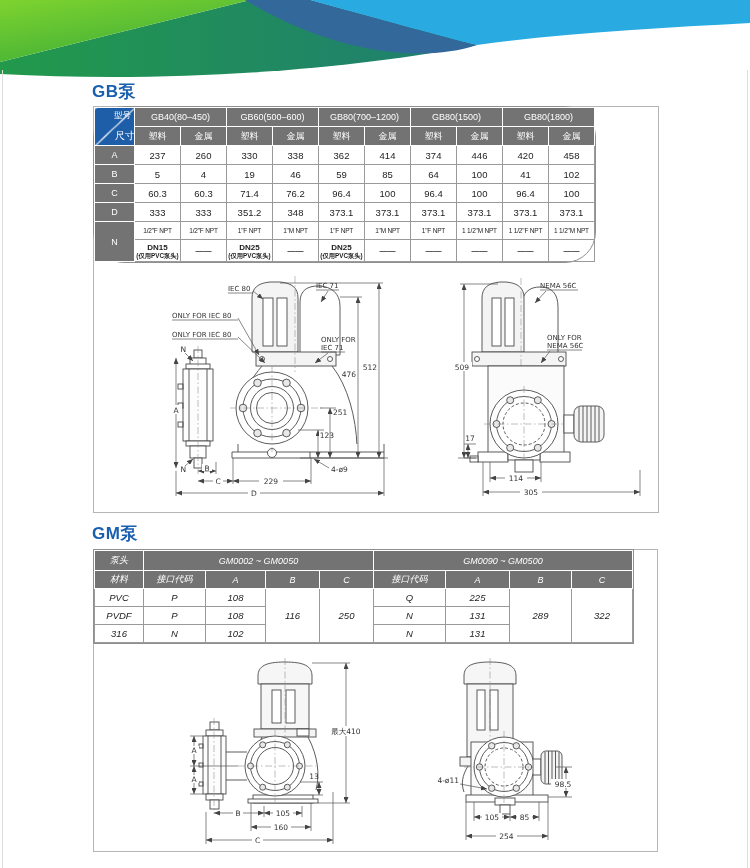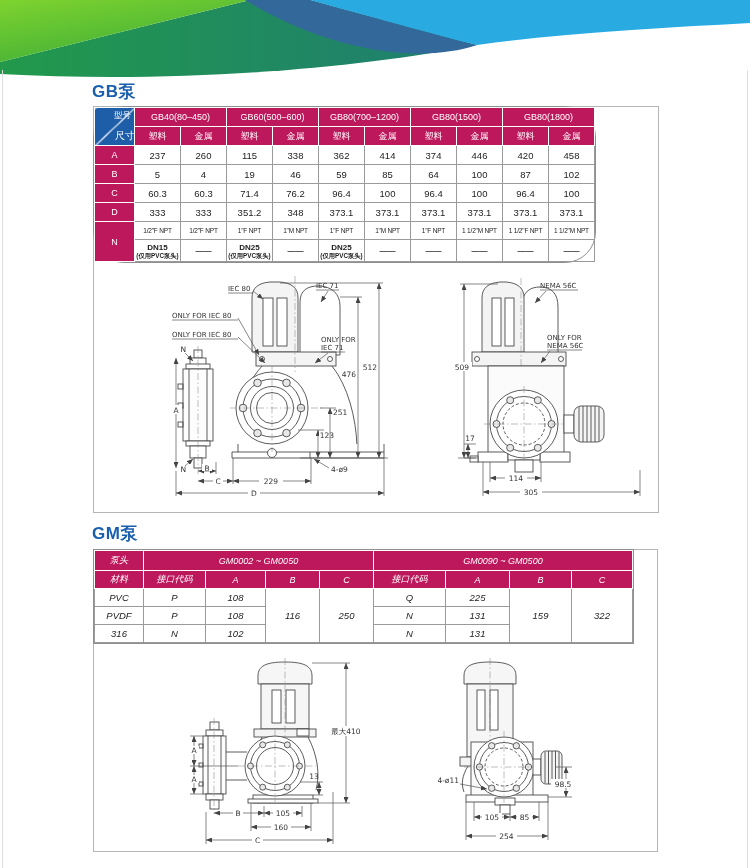--- a/index.html
+++ b/index.html
@@ -7,21 +7,21 @@
         font-family:"Liberation Sans","DejaVu Sans",sans-serif;color:#1c1c1c;}
   .edge{position:absolute;top:70px;bottom:0;width:1px;background:#dedede;}
   .edge.l{left:2px;} .edge.r{right:2px;}
   .deco{position:absolute;left:0;top:0;}
   .sec-title{position:absolute;left:92px;font-size:17px;font-weight:bold;color:#1a5fae;letter-spacing:.5px;}
   .box{position:absolute;border:1px solid #b5b5b5;background:#fff;}
   .tblwrap{position:absolute;border:1px solid #8f8f8f;background:#fff;}
   table{border-collapse:collapse;table-layout:fixed;}
   td{border:1px solid #9a9a9a;text-align:center;vertical-align:middle;font-size:9.5px;
      padding:0;overflow:hidden;white-space:nowrap;}
-  td.bh,td.bl,td.corner{background:#be185d;color:#fff;border:1px solid #ffffff;font-size:9px;}
+  td.bh,td.bl,td.corner{background:#737373;color:#fff;border:1px solid #ffffff;font-size:9px;}
   tr.r19{height:19px;} tr.r18{height:18px;} tr.r20{height:20px;} tr.r22{height:22px;}
   td.corner{position:relative;
      background:linear-gradient(to bottom right,#1e5ea8 48.5%,#ffffff 49.4%,#ffffff 50.6%,#1e5ea8 51.5%);}
   .cnr-t{position:absolute;top:2px;right:3px;font-size:8.5px;}
   .cnr-b{position:absolute;bottom:2px;left:20px;font-size:10px;}
   td.nptc{font-size:6.5px;letter-spacing:-.2px;}
   td.dnc{font-size:8px;line-height:9px;font-weight:bold;}
   .dnsub{font-size:6.3px;line-height:7px;}
   .gmcorner{font-size:9px;}
   svg.draw{position:absolute;}
@@ -104,40 +104,40 @@
         <td class="bh">金属</td>
         <td class="bh">塑料</td>
         <td class="bh">金属</td>
         <td class="bh">塑料</td>
         <td class="bh">金属</td>
       </tr>
       <tr class="r19">
         <td class="bl">A</td>
         <td>237</td>
         <td>260</td>
-        <td>115</td>
+        <td>330</td>
         <td>338</td>
         <td>362</td>
         <td>414</td>
         <td>374</td>
         <td>446</td>
         <td>420</td>
         <td>458</td>
       </tr>
       <tr class="r19">
         <td class="bl">B</td>
         <td>5</td>
         <td>4</td>
         <td>19</td>
         <td>46</td>
         <td>59</td>
         <td>85</td>
         <td>64</td>
         <td>100</td>
-        <td>87</td>
+        <td>41</td>
         <td>102</td>
       </tr>
       <tr class="r19">
         <td class="bl">C</td>
         <td>60.3</td>
         <td>60.3</td>
         <td>71.4</td>
         <td>76.2</td>
         <td>96.4</td>
         <td>100</td>
@@ -444,21 +444,21 @@
         <td class="bh">C</td>
       </tr>
       <tr class="r18">
         <td>PVC</td>
         <td>P</td>
         <td>108</td>
         <td rowspan="3">116</td>
         <td rowspan="3">250</td>
         <td>Q</td>
         <td>225</td>
-        <td rowspan="3">159</td>
+        <td rowspan="3">289</td>
         <td rowspan="3">322</td>
       </tr>
       <tr class="r18">
         <td>PVDF</td>
         <td>P</td>
         <td>108</td>
         <td>N</td>
         <td>131</td>
       </tr>
       <tr class="r18">

